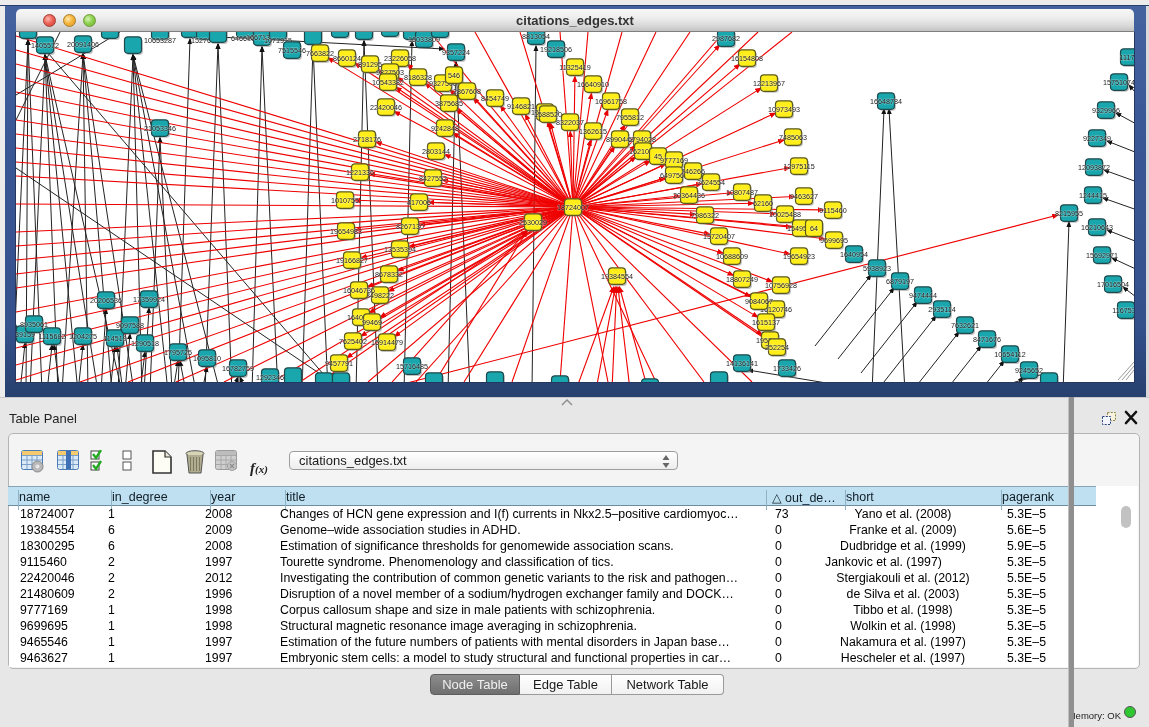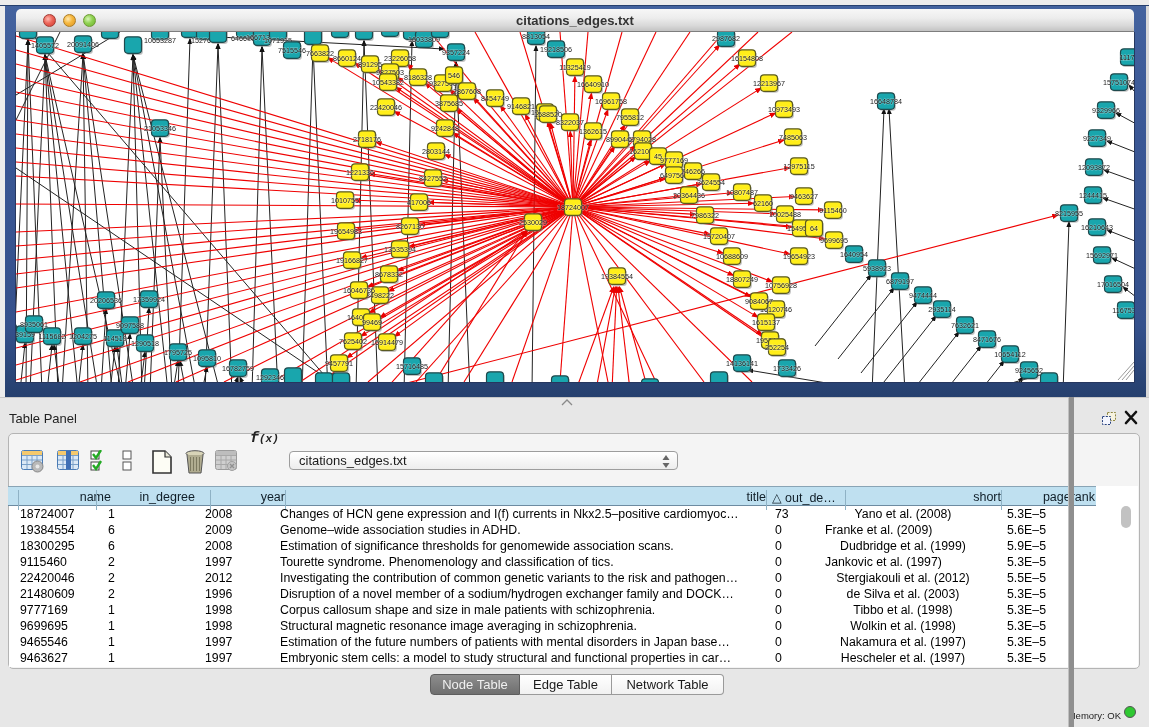--- a/index.html
+++ b/index.html
@@ -13,21 +13,21 @@
 #title {position:absolute;width:100%;text-align:center;top:4px;font-size:13px;font-weight:bold;color:#333}
 #canvas {position:absolute;left:15px;top:32px;width:1120px;height:351px;background:#fff;overflow:hidden;border-left:1px solid #26375f;border-right:1px solid #26375f;border-bottom:1px solid #26375f}
 #tpanel {position:absolute;left:0;top:397px;width:1149px;height:330px;background:#e7e7e7;border-top:1px solid #c8c8c8}
 #tpanel .hdr {position:absolute;left:9px;top:13px;font-size:13px;color:#222}
 #cbox {position:absolute;left:8px;top:35px;width:1132px;height:236px;background:#f4f4f4;border:1px solid #b4b4b4;border-radius:5px}
 #twhite {position:absolute;left:9px;top:88px;width:1129px;height:181px;background:#fff}
 .ticon {position:absolute;top:52px}
 #combo {position:absolute;left:289px;top:53px;width:389px;height:19px;border:1px solid #9d9d9d;border-radius:4px;
  background:linear-gradient(#fff,#ededed);font-size:13px;color:#1a1a1a;line-height:18px;padding-left:9px}
 #thead {position:absolute;left:8px;top:88px;width:1088px;height:20px;background:#bfe0f0;border-top:1px solid #89a4b5;border-bottom:1px solid #6d8ba1}
-#thead span {position:absolute;top:3px;font-size:12.5px;color:#101e28;text-align:right;border-left:1px solid #8fb2c5;height:20px;padding-top:0}
+#thead span {position:absolute;top:3px;font-size:12.5px;color:#101e28;text-align:left;border-left:1px solid #8fb2c5;height:20px;padding-top:0}
 .trow {position:absolute;height:16px;font-size:12.3px;color:#000;white-space:nowrap}
 .trow span {position:absolute;top:1px}
 #tabs {position:absolute;left:430px;top:276px;height:21px;font-size:13px}
 .seg {position:absolute;top:0;height:21px;line-height:20px;text-align:center;border:1px solid #9a9a9a;background:linear-gradient(#fff,#f1f1f1);color:#1a1a1a}
 #mem {position:absolute;right:28px;top:312px;font-size:9.5px;color:#222}
 #memdot {position:absolute;right:13px;top:308px;width:12px;height:12px;border-radius:50%;background:#2fc832;border:1px solid #555}
 #rstrip {position:absolute;right:0;top:397px;width:6px;height:330px;background:#8f8f8f;border-left:1px solid #c0c0c0}
 #vsb {position:absolute;left:1121px;top:108px;width:10px;height:22px;background:#c2c2c2;border-radius:5px}
 </style></head><body>
 <div id="app">
@@ -739,31 +739,31 @@
         <path d="M3,5 L5,23 H17 L19,5" fill="#b0ac90" stroke="#555"></path>
         <path d="M6.5,7 V21 M9.5,7 V21 M12.5,7 V21 M15.5,7 V21" stroke="#7d7a60"></path>
       </svg>
 <svg class="ticon" style="left:215px" width="23" height="22">
         <rect x="0.5" y="0.5" width="21" height="19" rx="2" fill="#cfcfcf" stroke="#9a9a9a"></rect>
         <rect x="1" y="1" width="20" height="4" fill="#bdbdbd"></rect>
         <path d="M1,5.5H21 M1,10H21 M1,14.5H21 M6,5V19 M11,5V19 M16,5V19" stroke="#a8a8a8"></path>
         <circle cx="17" cy="16" r="4.5" fill="#c4c4c4" stroke="#a0a0a0"></circle>
         <path d="M15,14 L19,18 M19,14 L15,18" stroke="#909090" stroke-width="1.4"></path>
       </svg>
-<div class="ticon" style="left:250px;top:32px;font-size:15px;font-style:italic;font-family:Liberation Mono, monospace;font-weight:bold;color:#222">f<span style="font-size:11px">(x)</span></div>
+<div class="ticon" style="left:250px;top:62px;font-size:15px;font-style:italic;font-family:Liberation Serif, serif;font-weight:bold;color:#222">f<span style="font-size:11px">(x)</span></div>
   <div id="combo">citations_edges.txt
     <svg style="position:absolute;right:7px;top:3px" width="8" height="13">
           <path d="M4,0 L7.5,5 L0.5,5 z" fill="#666"></path>
           <path d="M4,13 L7.5,8 L0.5,8 z" fill="#666"></path>
         </svg>
   </div>
   <div id="thead">
    <span style="left:0px;width:10px;border-left:none"></span>
    <span style="left:10px;width:93px">name</span>
-   <span style="left:88px;width:99px">in_degree</span>
+   <span style="left:103px;width:99px">in_degree</span>
    <span style="left:202px;width:75px">year</span>
    <span style="left:277px;width:481px">title</span>
    <span style="left:758px;width:79px;text-align:left;padding-left:5px">△ out_de…</span>
    <span style="left:837px;width:156px">short</span>
    <span style="left:993px;width:94px">pagerank</span>
   </div>
 <div class="trow" style="top:108px">
 <span style="left:20px">18724007</span>
         <span style="left:108px">1</span>
         <span style="left:205px">2008</span>
@@ -771,21 +771,21 @@
         <span style="left:775px">73</span>
 <span style="left:825px;width:156px;text-align:center">Yano et al. (2008)</span>
         <span style="left:1007px">5.3E–5</span>
       </div>
 <div class="trow" style="top:124px">
 <span style="left:20px">19384554</span>
         <span style="left:108px">6</span>
         <span style="left:205px">2009</span>
 <span style="left:280px">Genome–wide association studies in ADHD.</span>
         <span style="left:775px">0</span>
-<span style="left:825px;width:156px;">Franke et al. (2009)</span>
+<span style="left:825px;width:156px;text-align:center">Franke et al. (2009)</span>
         <span style="left:1007px">5.6E–5</span>
       </div>
 <div class="trow" style="top:140px">
 <span style="left:20px">18300295</span>
         <span style="left:108px">6</span>
         <span style="left:205px">2008</span>
 <span style="left:280px">Estimation of significance thresholds for genomewide association scans.</span>
         <span style="left:775px">0</span>
 <span style="left:825px;width:156px;text-align:center">Dudbridge et al. (1999)</span>
         <span style="left:1007px">5.9E–5</span>

